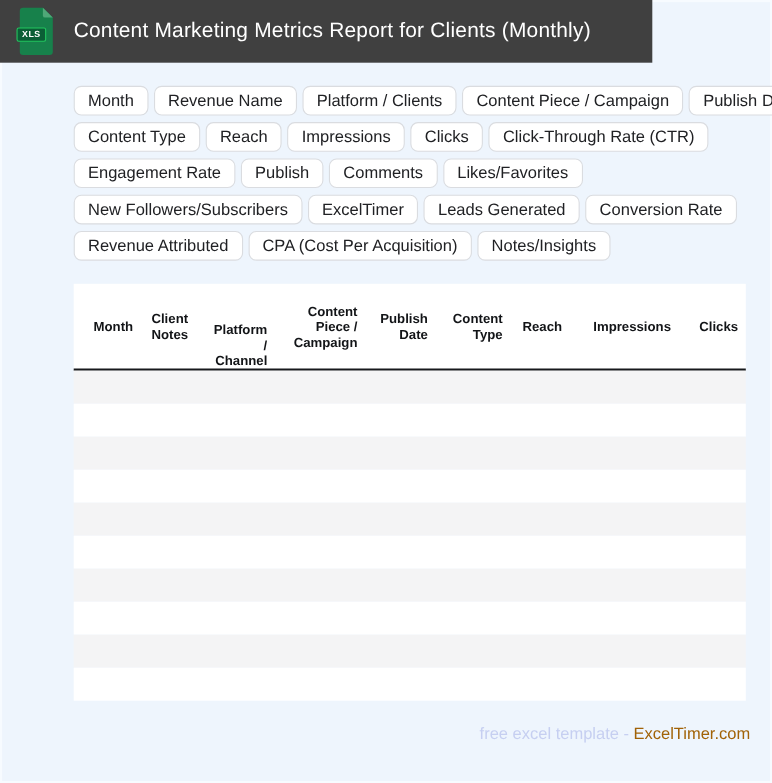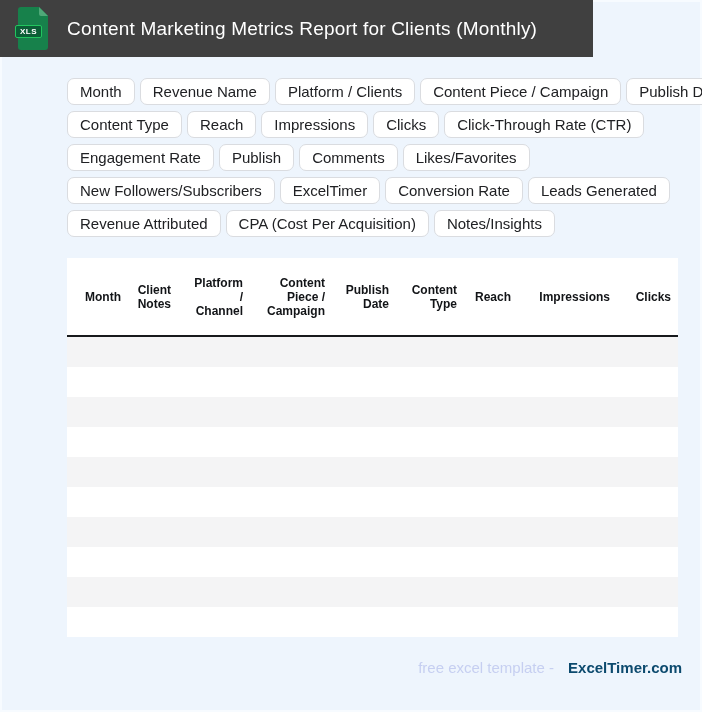--- a/index.html
+++ b/index.html
@@ -63,37 +63,37 @@
     border-bottom: 2px solid #17191c;
     display: flex;
   }
   .th {
     display: flex; flex-direction: column;
     justify-content: center; align-items: flex-end;
     padding: 0 7px;
     font-size: 12px; font-weight: bold; color: #121417;
     line-height: 14px; text-align: right;
   }
-  .c1 { width: 61px; } .c2 { width: 50px; } .c3 { width: 72px; }
+  .c1 { width: 61px; } .c2 { width: 50px; } .c3 { width: 72px; justify-content: flex-end; }
   .c4 { width: 82px; } .c5 { width: 64px; } .c6 { width: 68px; }
   .c7 { width: 54px; } .c8 { width: 99px; } .c9 { width: 61px; }
 
   .table-body { position: absolute; left: 67px; top: 337px; width: 611px; }
   .trow { height: 30px; background: #ffffff; }
   .trow.odd { background: #f4f4f5; }
 
   
   .footer {
     position: absolute; right: 20px; top: 658px;
     font-size: 15px; line-height: 20px; text-align: right;
     color: #c6cff1; white-space: nowrap;
   }
   .footer .brand {
-    margin-left: 14px;
-    color: #0c4a6e; font-weight: bold; text-decoration: none;
+    margin-left: 4px;
+    color: #a16207; font-weight: normal; text-decoration: none;
   }
 </style>
 </head>
 <body>
 
 <div class="page">
 
   <div class="header-bar">
     <div class="app-title">Content Marketing Metrics Report for Clients (Monthly)</div>
   </div>
@@ -122,22 +122,22 @@
     </div>
     <div class="tag-row">
       <span class="tag">Engagement Rate</span>
       <span class="tag">Publish</span>
       <span class="tag">Comments</span>
       <span class="tag">Likes/Favorites</span>
     </div>
     <div class="tag-row">
       <span class="tag">New Followers/Subscribers</span>
       <span class="tag">ExcelTimer</span>
+      <span class="tag">Leads Generated</span>
       <span class="tag">Conversion Rate</span>
-      <span class="tag">Leads Generated</span>
     </div>
     <div class="tag-row">
       <span class="tag">Revenue Attributed</span>
       <span class="tag">CPA (Cost Per Acquisition)</span>
       <span class="tag">Notes/Insights</span>
     </div>
   </div>
 
   <div class="table-header">
     <div class="th c1">

